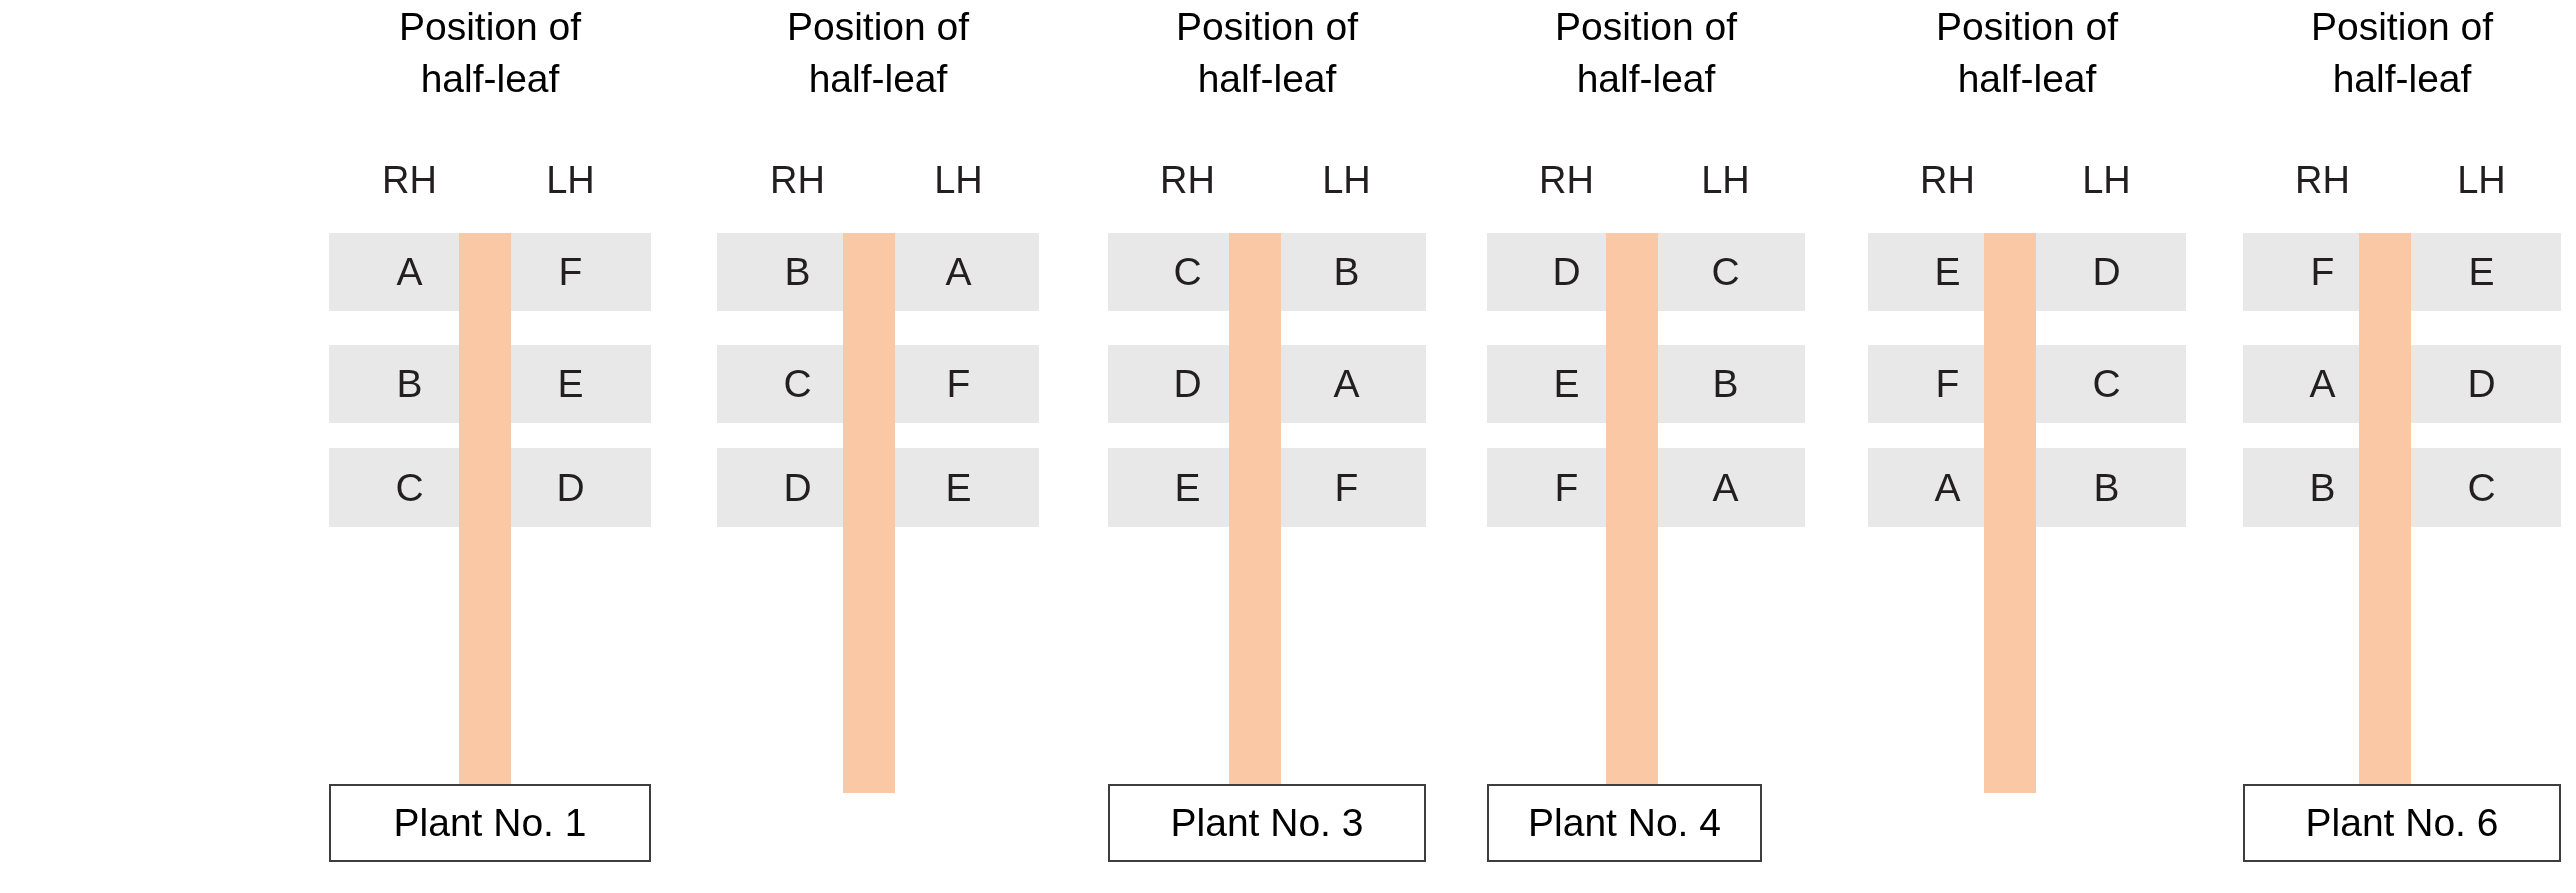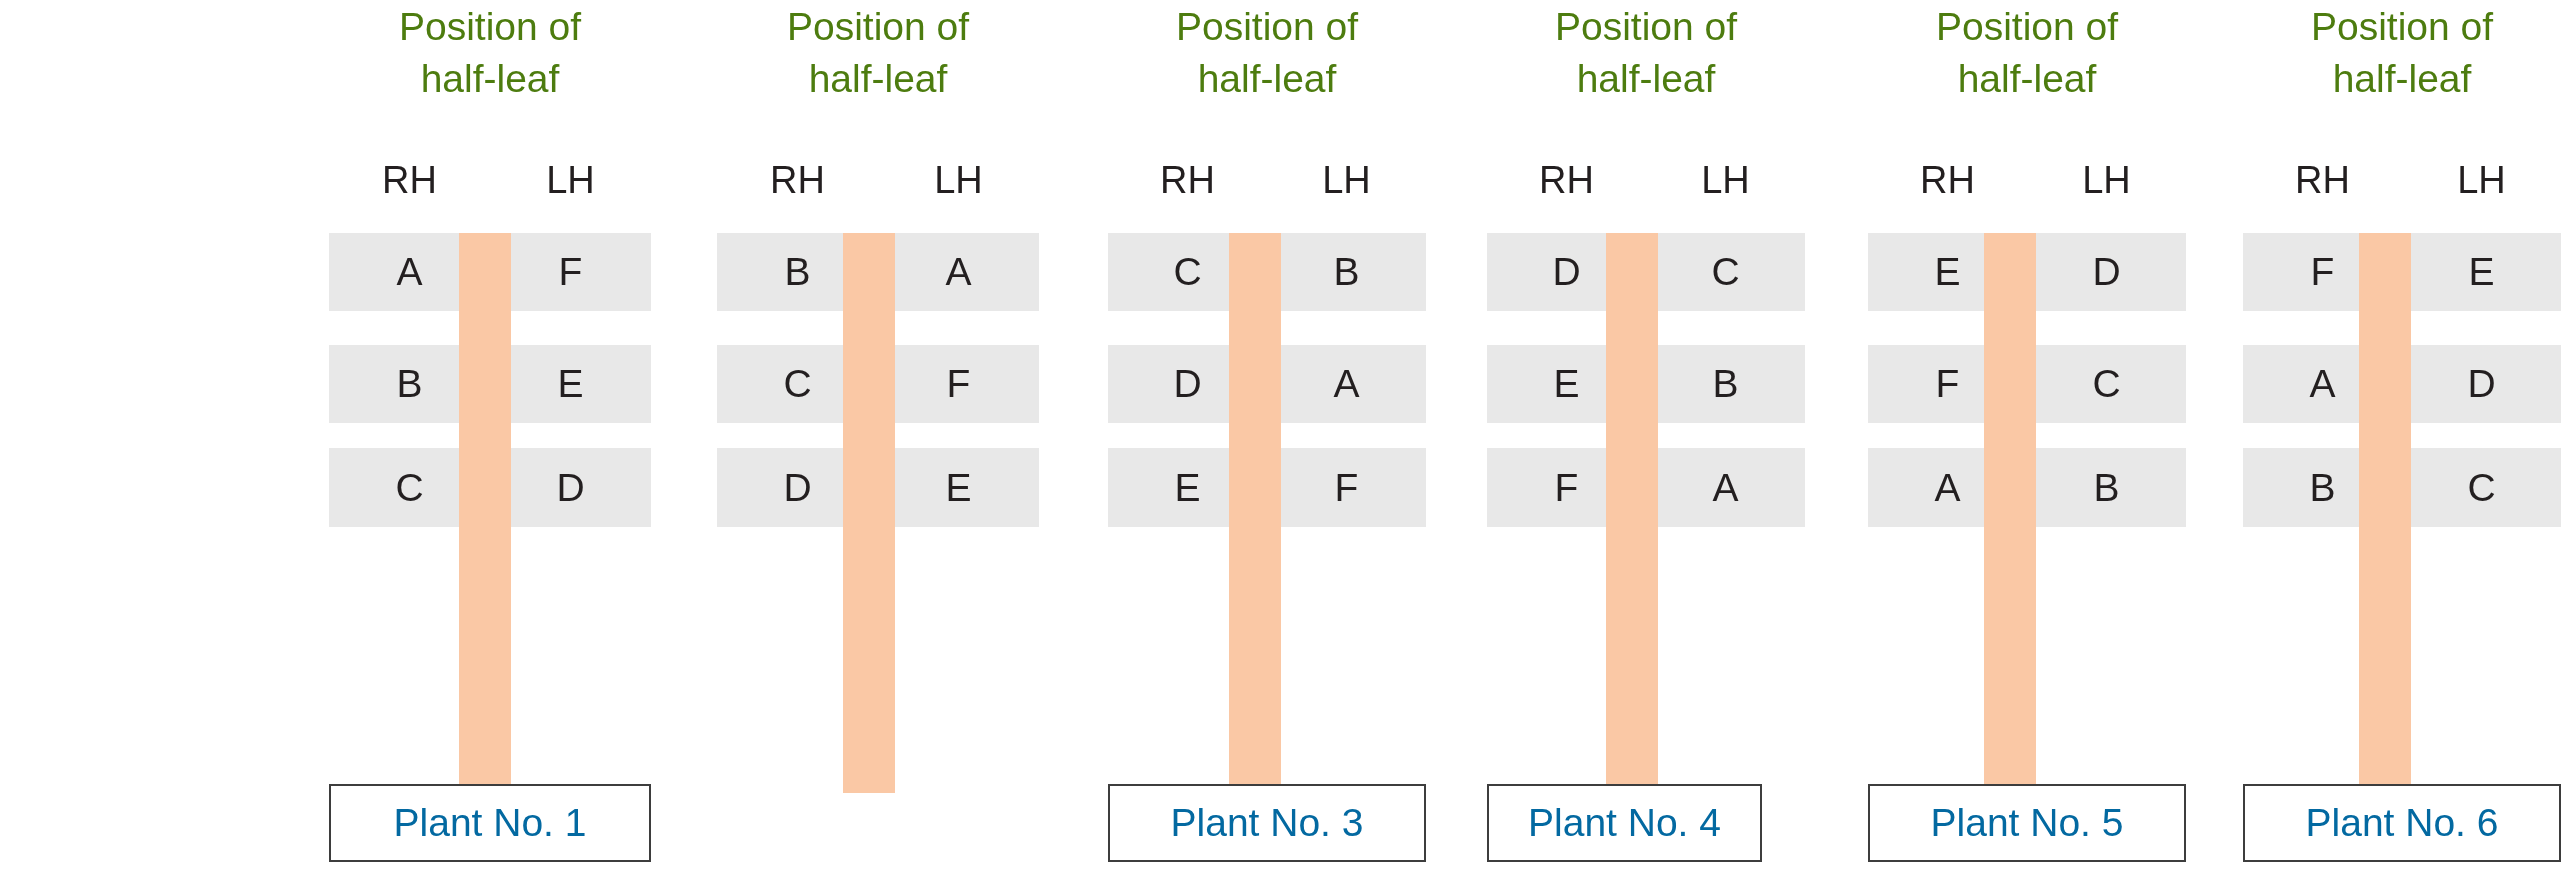--- a/index.html
+++ b/index.html
@@ -29,21 +29,21 @@
   .rowlabel.r2{top:448px;}
 
   
   .block{position:absolute;top:0;height:894px;}
 
   .blk-title{
     position:absolute;top:1.4px;left:0;right:0;
     text-align:center;
     font-size:39px;
     line-height:1.33;
-    color:#4d7c0f;
+    color:#000000;
     white-space:pre-line;
   }
 
   .hand-row{position:absolute;top:158px;left:0;right:0;height:45px;}
   .hand{
     position:absolute;top:0;
     font-size:38px;line-height:45px;
     text-align:center;
     color:#231f20;
   }
@@ -73,21 +73,21 @@
 
   
   .plantbox{
     position:absolute;
     top:784px;height:78px;
     border:2.2px solid #3d3d3d;
     background:#ffffff;
     box-sizing:border-box;
     display:flex;align-items:center;justify-content:center;
     font-size:39px;
-    color:#0369a1;
+    color:#000000;
     white-space:nowrap;
   }
 </style>
 </head>
 <body>
 
 <div id="diagram">
 
 
   <div id="blocks">
@@ -214,16 +214,15 @@
         <div class="strip s2">
           <div class="cell" style="left: 0px; width: 159px;">B</div>
           <div class="cell" style="left: 159px; width: 159px;">C</div>
         </div>
         <div class="stripe" style="left: 116px; width: 52px;"></div>
       </div>
     </div>
 <div class="plantbox" style="left: 329px; width: 322px;">Plant No. 1</div>
     <div class="plantbox" style="left: 1108px; width: 318px;">Plant No. 3</div>
     <div class="plantbox" style="left: 1487px; width: 275px;">Plant No. 4</div>
-    <div class="plantbox" style="left: 1868px; width: 318px;">Plant No. 5</div>
     <div class="plantbox" style="left: 2243px; width: 318px;">Plant No. 6</div>
   </div>
 
 
 </body></html>

